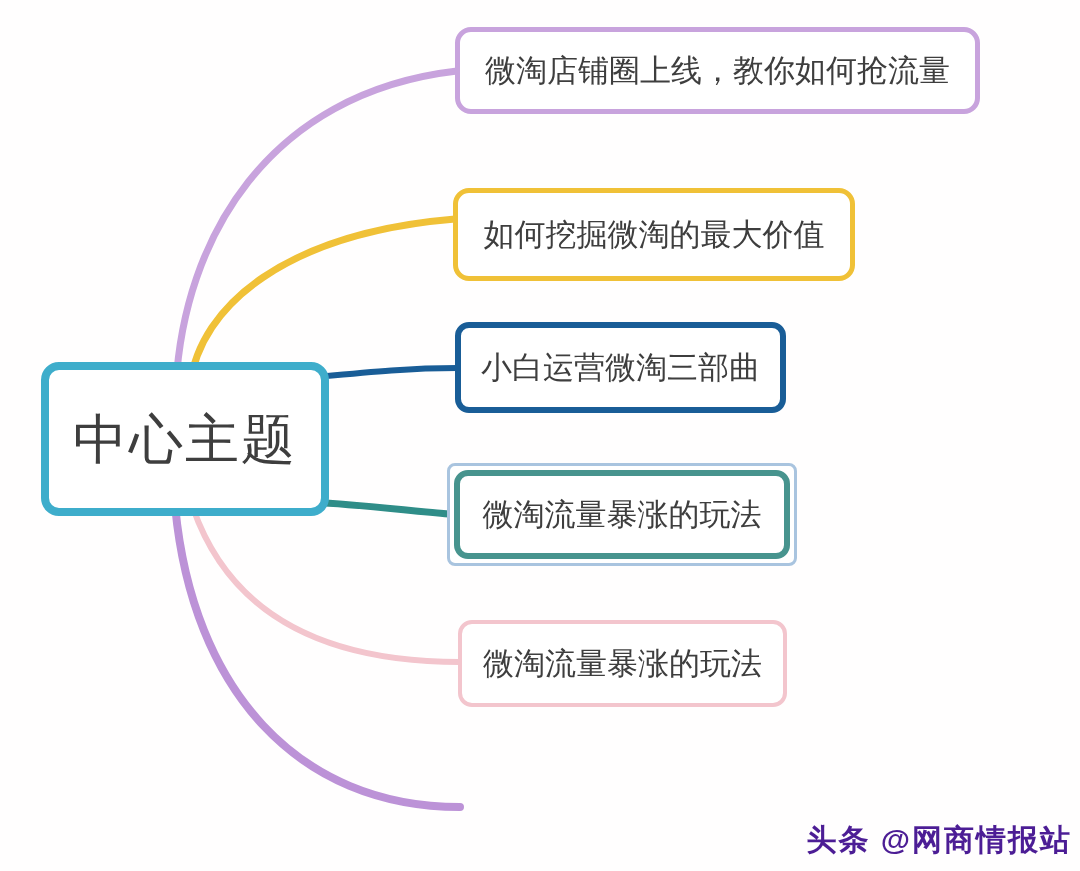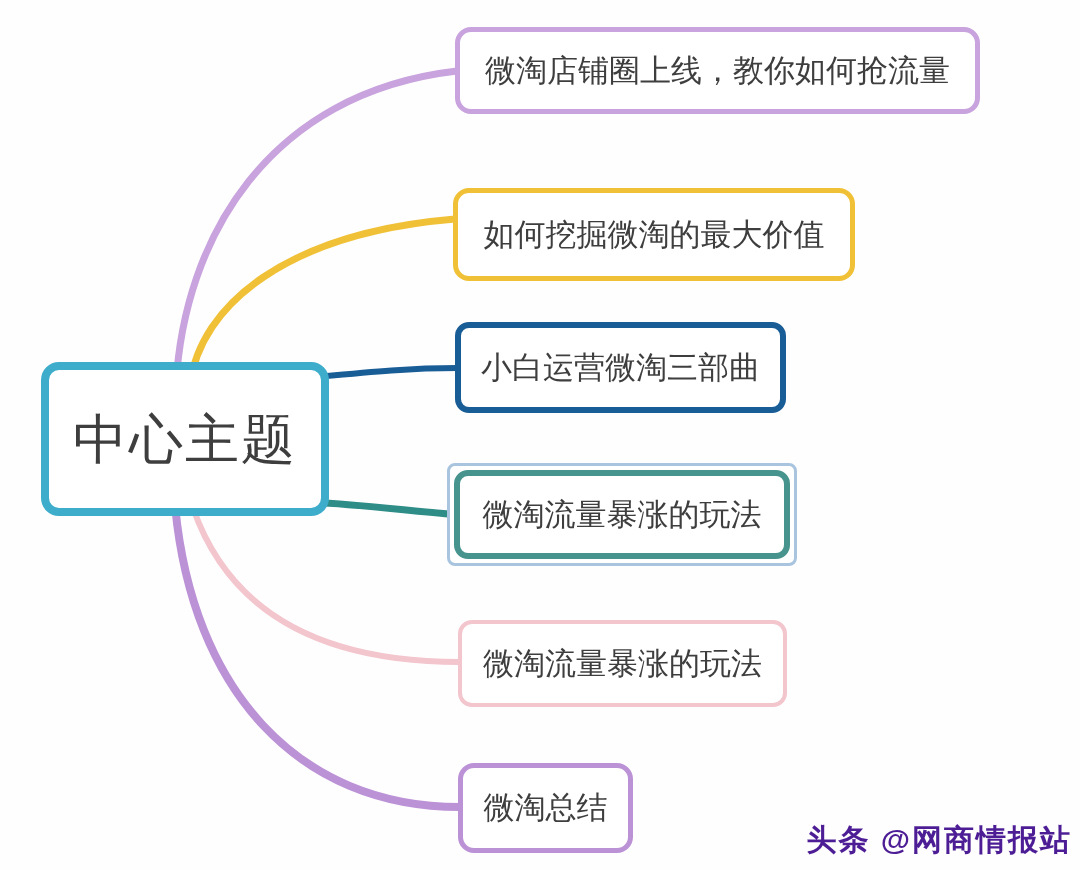--- a/index.html
+++ b/index.html
@@ -114,19 +114,16 @@
   <div class="selection-frame" style="border-color: rgb(169, 196, 223);">
     <div class="node branch b4" style="border-color: rgb(71, 148, 142);">
       <span class="label">微淘流量暴涨的玩法</span>
     </div>
   </div>
 
   <div class="node branch b5" style="border-color: rgb(243, 197, 205);">
     <span class="label">微淘流量暴涨的玩法</span>
   </div>
 
-  <div class="node branch b6" style="border-color: rgb(188, 146, 215);">
-    <span class="label">微淘总结</span>
-  </div>
 
   <div class="watermark" style="color: #4c1d95;">头条 @网商情报站</div>
 
 </div>
 
 </body></html>

